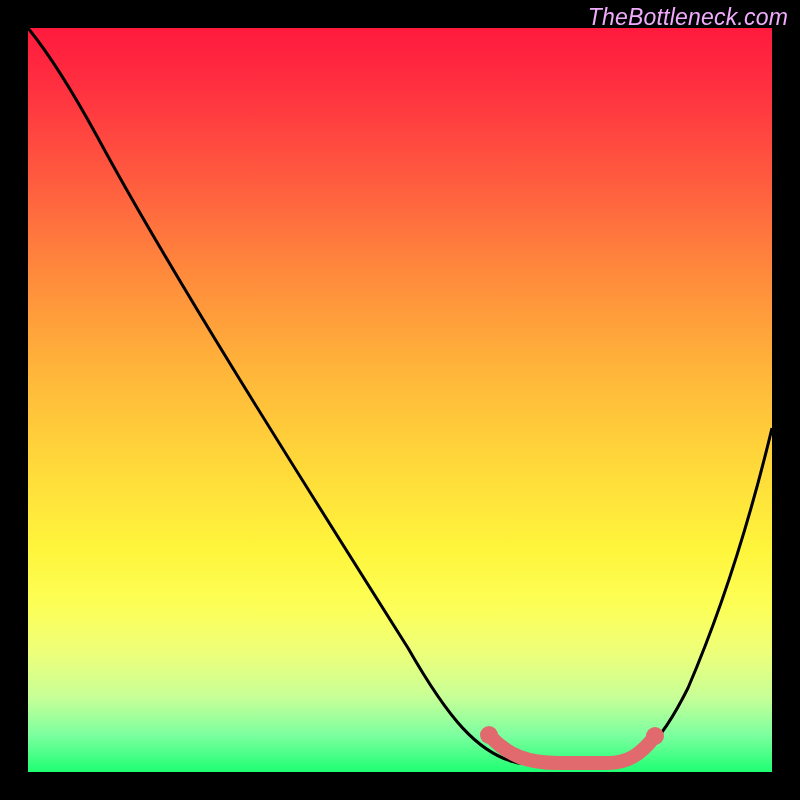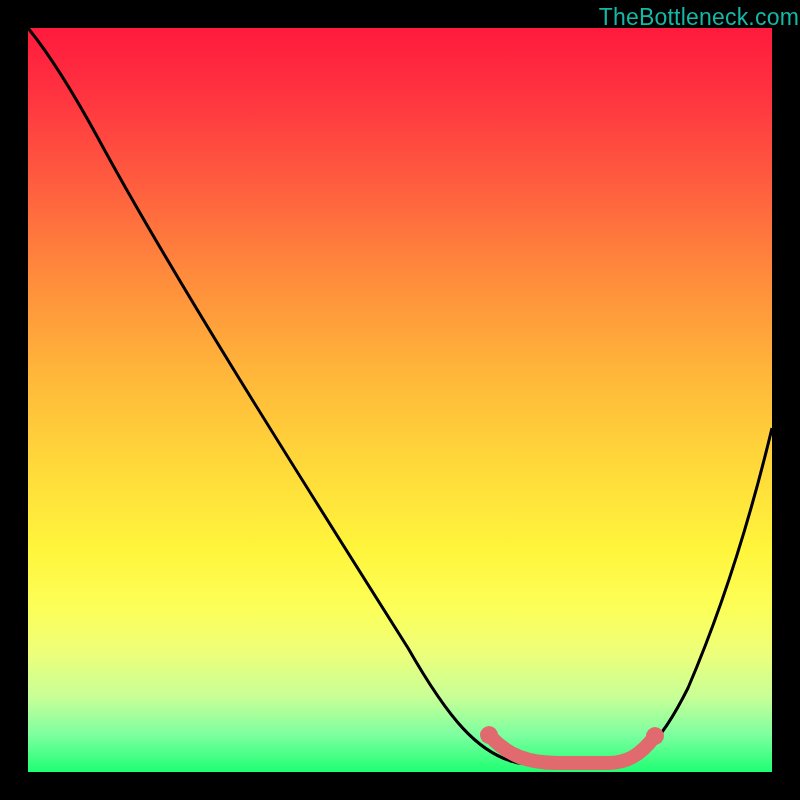--- a/index.html
+++ b/index.html
@@ -27,26 +27,27 @@
       #fff53c 70%,
       #fcff58 78%,
       #edff7a 84%,
       #c7ff97 90%,
       #7dffa0 95%,
       #1eff72 100%);
   }
   .watermark {
     position: absolute;
     top: 4px;
-    right: 1px;
-    color: #14b8a6;
+    right: 12px;
+    color: #f0abfc;
     font-size: 23px;
     font-weight: 500;
     letter-spacing: 0.2px;
     font-family: Arial, Helvetica, sans-serif;
+    font-style: italic;
   }
   svg.curve {
     position: absolute;
     left: 0;
     top: 0;
     width: 744px;
     height: 744px;
   }
   .curve path {
     fill: none;

